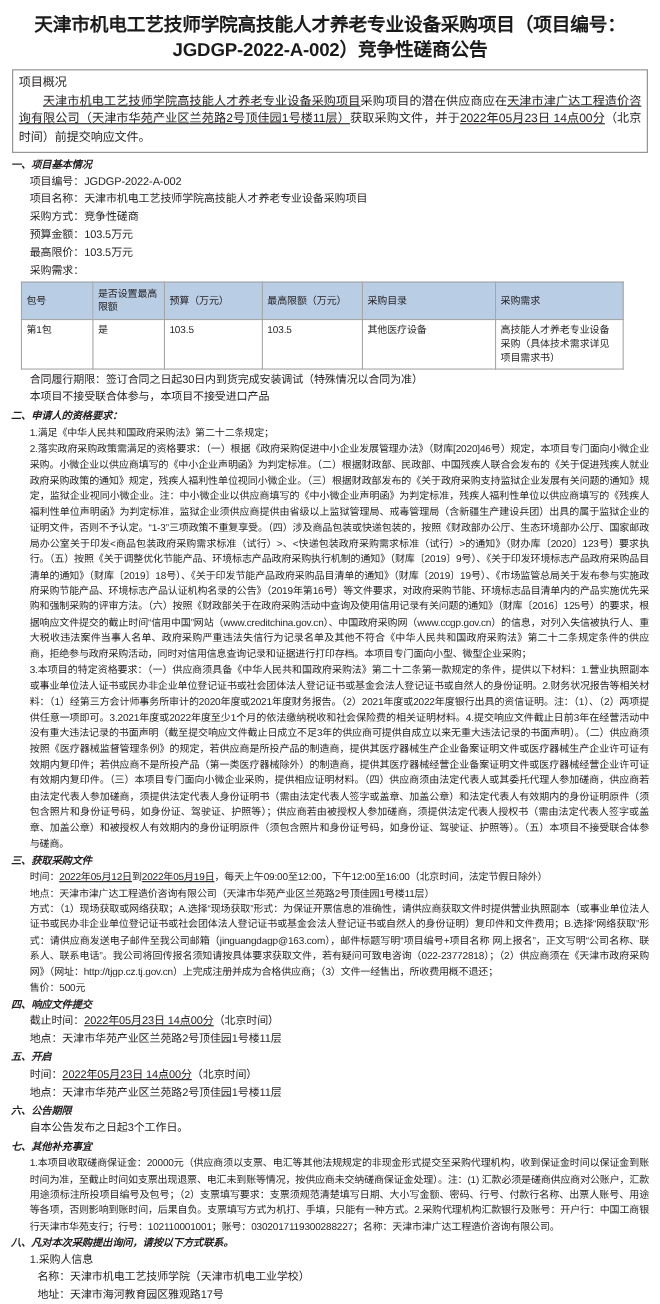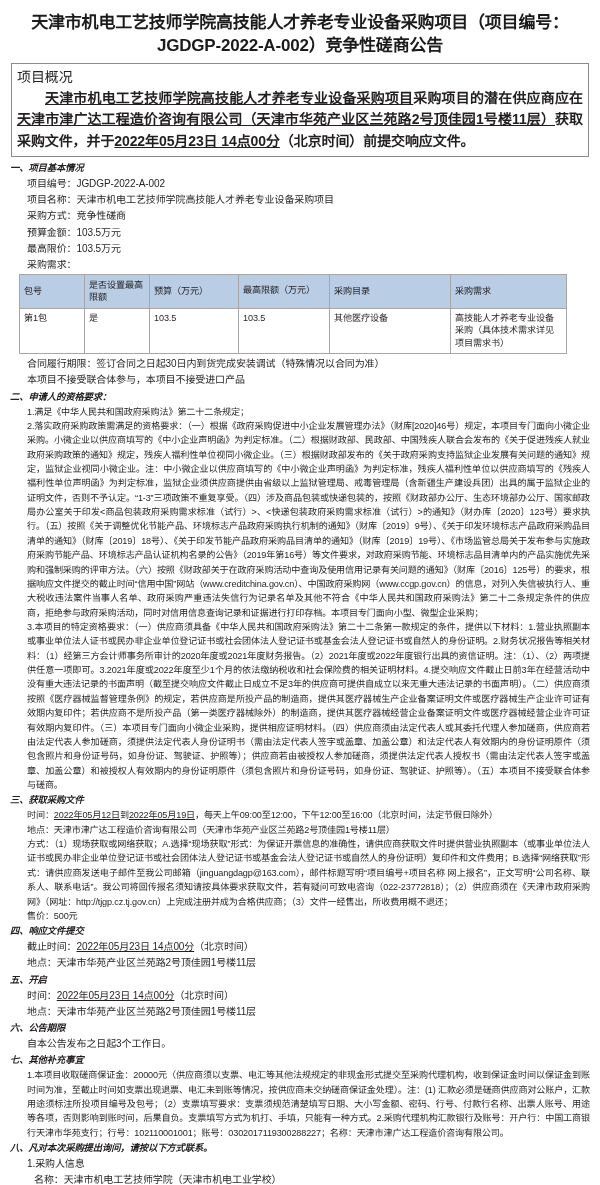--- a/index.html
+++ b/index.html
@@ -27,32 +27,31 @@
     text-align: center;
     line-height: 1.35;
     letter-spacing: -0.2px;
     margin: 4px 2px 5px 2px;
     color: #1b1b1b;
   }
   .overview-box {
     border: 1px solid #8a8a8a;
     padding: 3px 5px 4px 5px;
     margin: 0 1px 4px 1px;
-    font-size: 14px;
+    font-size: 11px;
     line-height: 1.52;
     letter-spacing: -0.1px;
   }
   .overview-label {
     display: block;
   }
   .overview-body {
     display: block;
     text-indent: 2em;
     text-align: justify;
-    font-weight: bold;
   }
   .u { text-decoration: underline; text-underline-offset: 1px; }
   .sec-head {
     font-size: 9.3px;
     font-weight: bold;
     line-height: 1.62;
     margin: 1px 0 0 0;
     letter-spacing: -0.1px;
     font-style: italic;
   }
@@ -90,21 +89,21 @@
     background: #b9cde5;
     vertical-align: middle;
     height: 26px;
   }
   table.req tbody td {
     height: 26px;
   }
   .col-bao   { width: 56px; }
   .col-set   { width: 56px; }
   .col-bud   { width: 80px; }
-  .col-max   { width: 82px; font-family: Liberation Mono, monospace; }
+  .col-max   { width: 82px; }
   .col-cat   { width: 112px; }
 </style>
 </head>
 <body>
 
 <div class="page">
 
   <div class="doc-title">天津市机电工艺技师学院高技能人才养老专业设备采购项目（项目编号：JGDGP-2022-A-002）竞争性磋商公告</div>
 
   <div class="overview-box">

